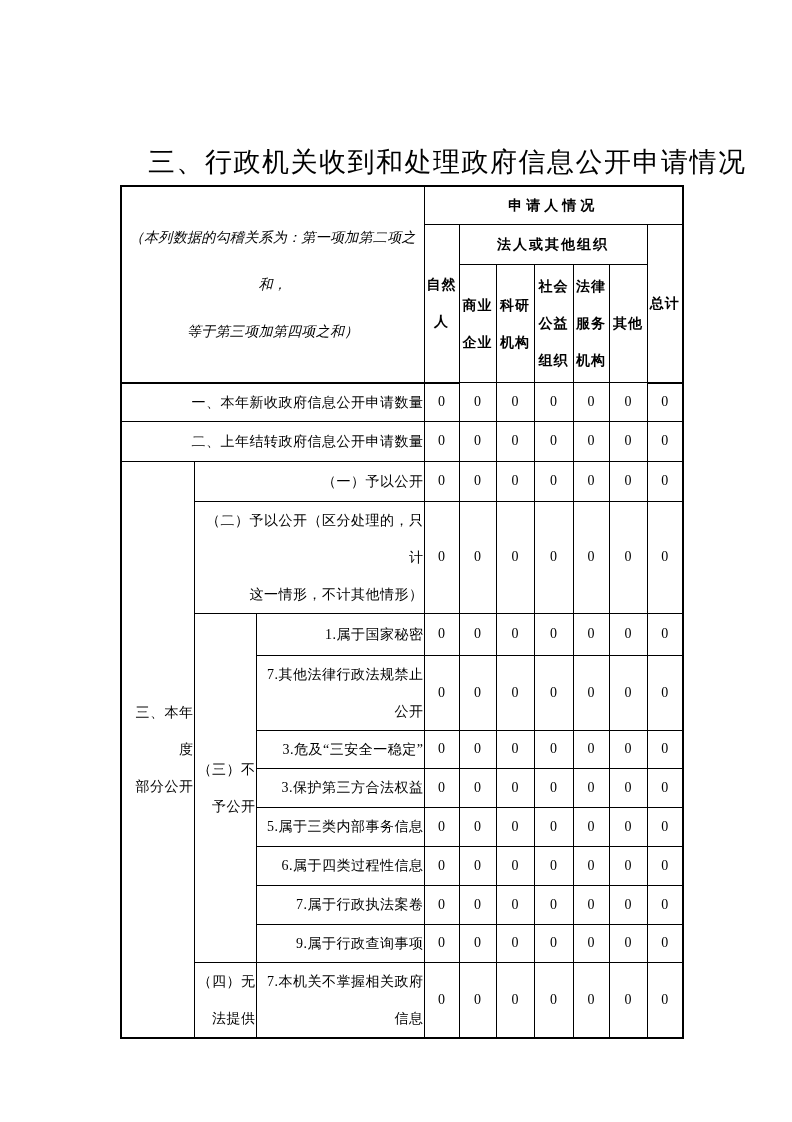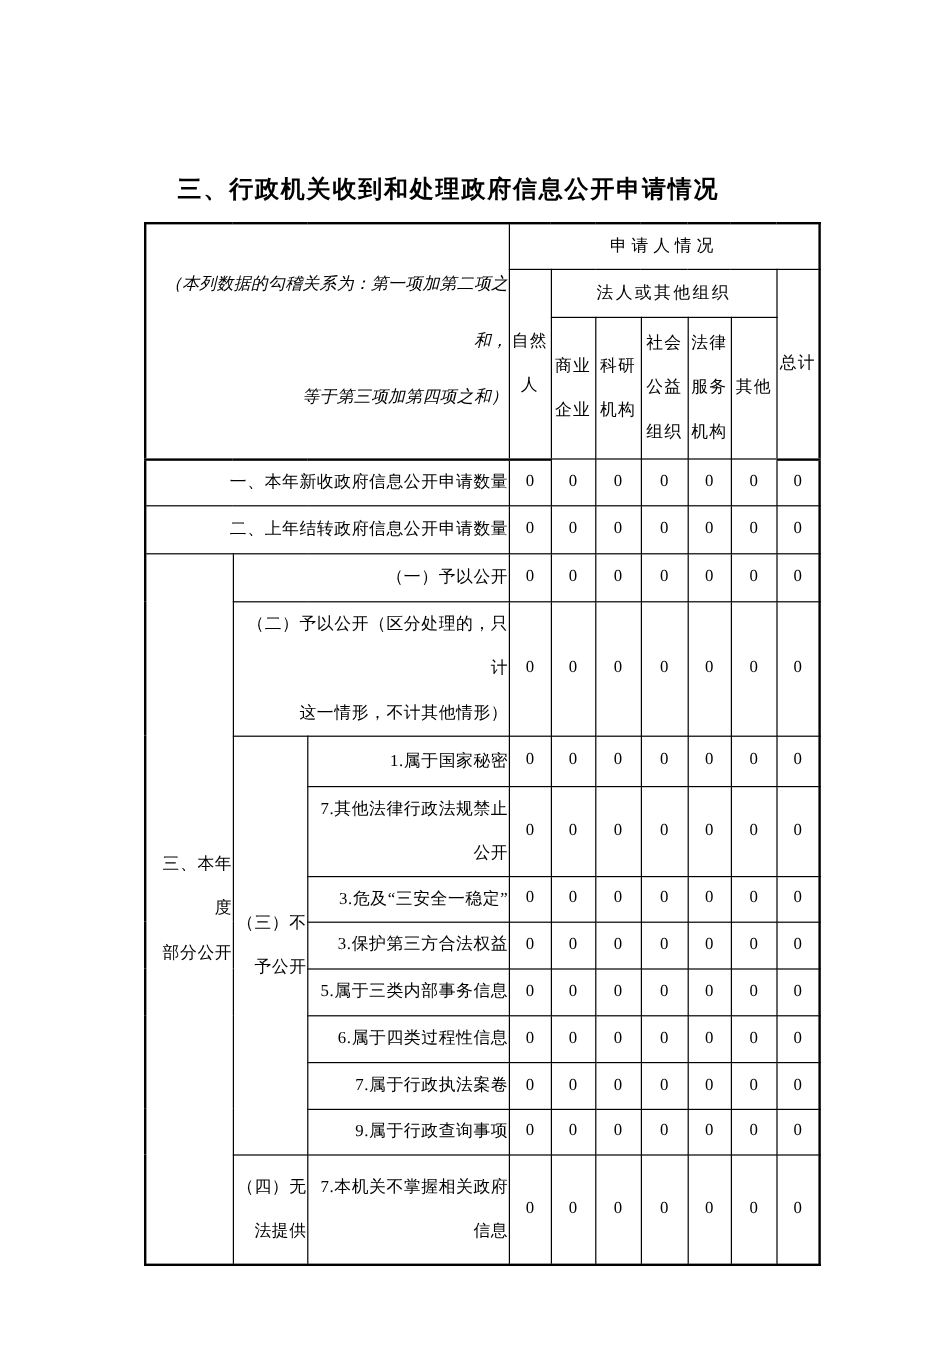--- a/index.html
+++ b/index.html
@@ -9,22 +9,22 @@
     background:#ffffff;
     color:#000;
     font-family:"Liberation Serif","DejaVu Serif",serif;
     overflow:hidden;
   }
   .title{
     position:absolute;
     left:148px;top:144px;
     margin:0;
     font-family:"Liberation Sans","DejaVu Sans",sans-serif;
-    font-size:20px;
-    font-weight:700;
+    font-size:27px;
+    font-weight:400;
     letter-spacing:1.5px;
     white-space:nowrap;
   }
   table.report{
     position:absolute;
     left:120px;top:185px;
     width:562px;
     border-collapse:collapse;
     table-layout:fixed;
     border:2px solid #000;
@@ -32,39 +32,39 @@
   table.report td{
     border:1px solid #000;
     padding:0;
     vertical-align:middle;
     font-size:14px;
     overflow:hidden;
   }
   
   .h33{height:33px}.h40{height:40px}.h118{height:118px}
   .h37{height:37px}.h74{height:74px}.h42{height:42px}
-  .h36{height:36px}.h39{height:39px}.h38{height:38px}.h76{height:92px}
+  .h36{height:36px}.h39{height:39px}.h38{height:38px}.h76{height:76px}
   
   .th{
     text-align:center;
     line-height:37px;
     letter-spacing:1px;
-    font-weight:400;
+    font-weight:700;
   }
   .sp4{letter-spacing:4px;}
   .sp2{letter-spacing:2px;margin-left:31px;}
   .bb2{border-bottom-width:2px !important;}
   .hdr-bottom td{border-bottom-width:2px;}
   
   .note-cell{
     font-style:italic;
     font-size:12.5px;
     line-height:47px;
     padding-left:7px;
-    text-align:right;
+    text-align:center;
     letter-spacing:0.3px;
   }
   
   .lbl{
     text-align:right;
     padding-left:3px;
     line-height:37px;
     letter-spacing:0.5px;
   }
   

